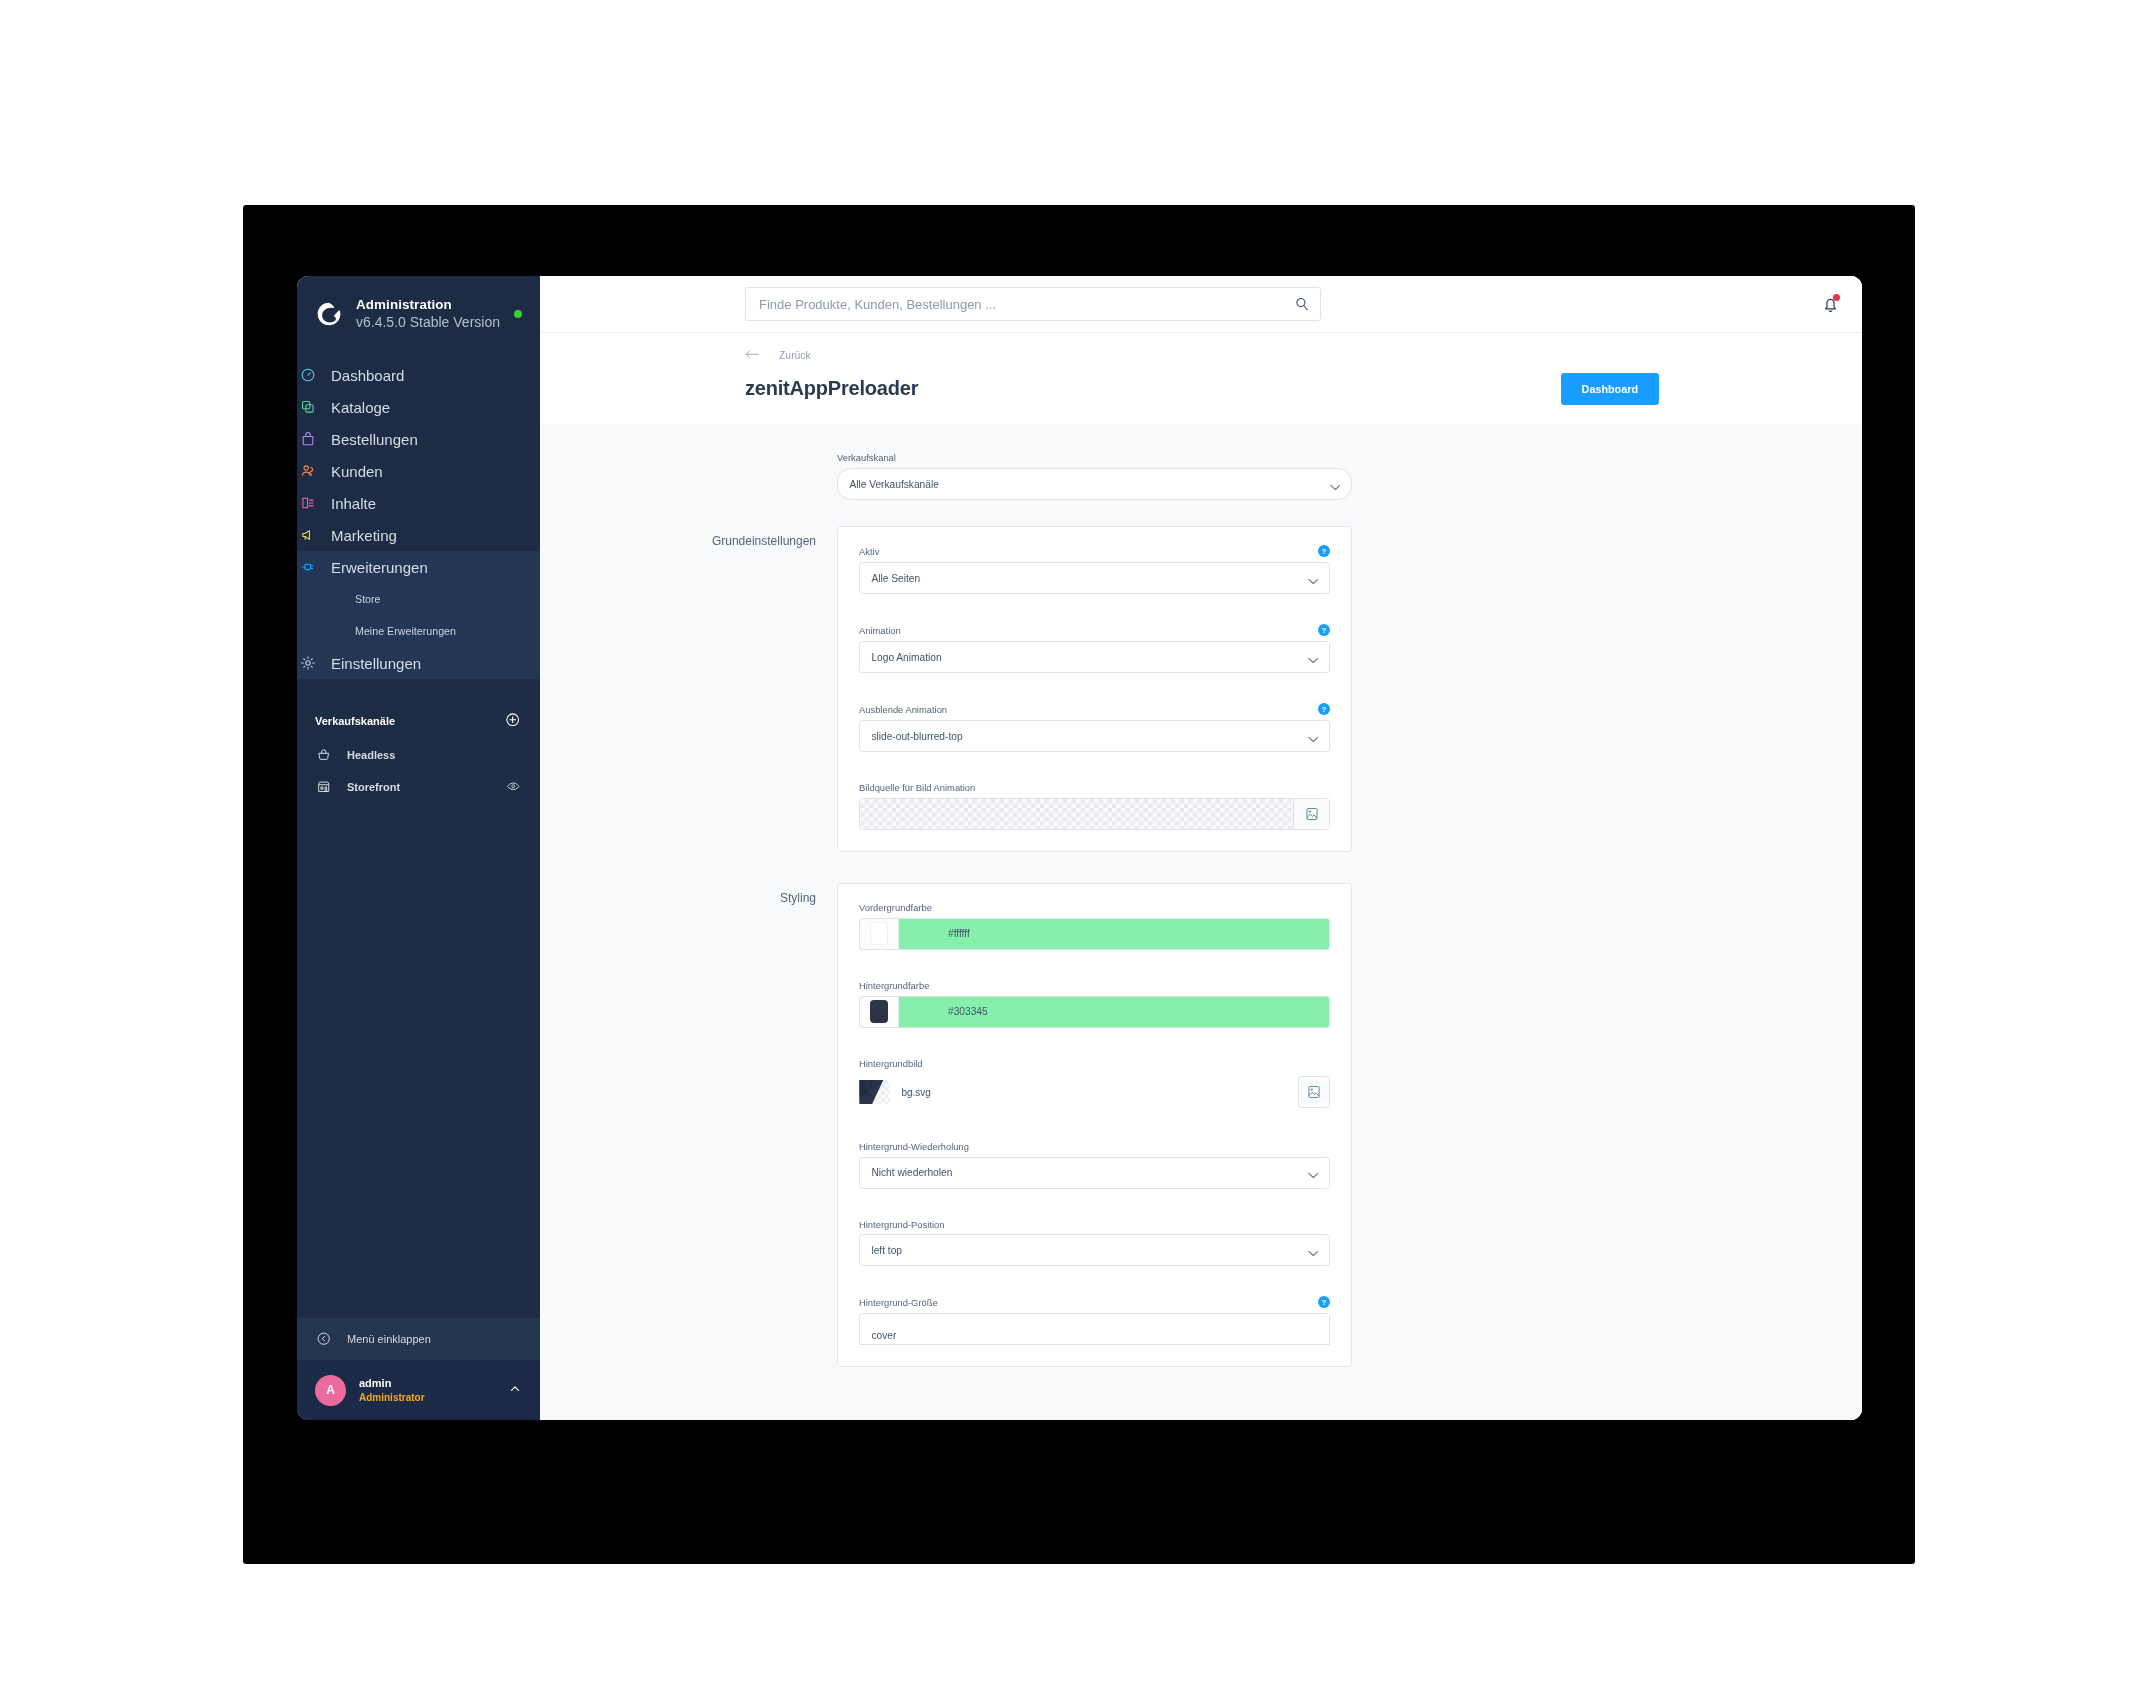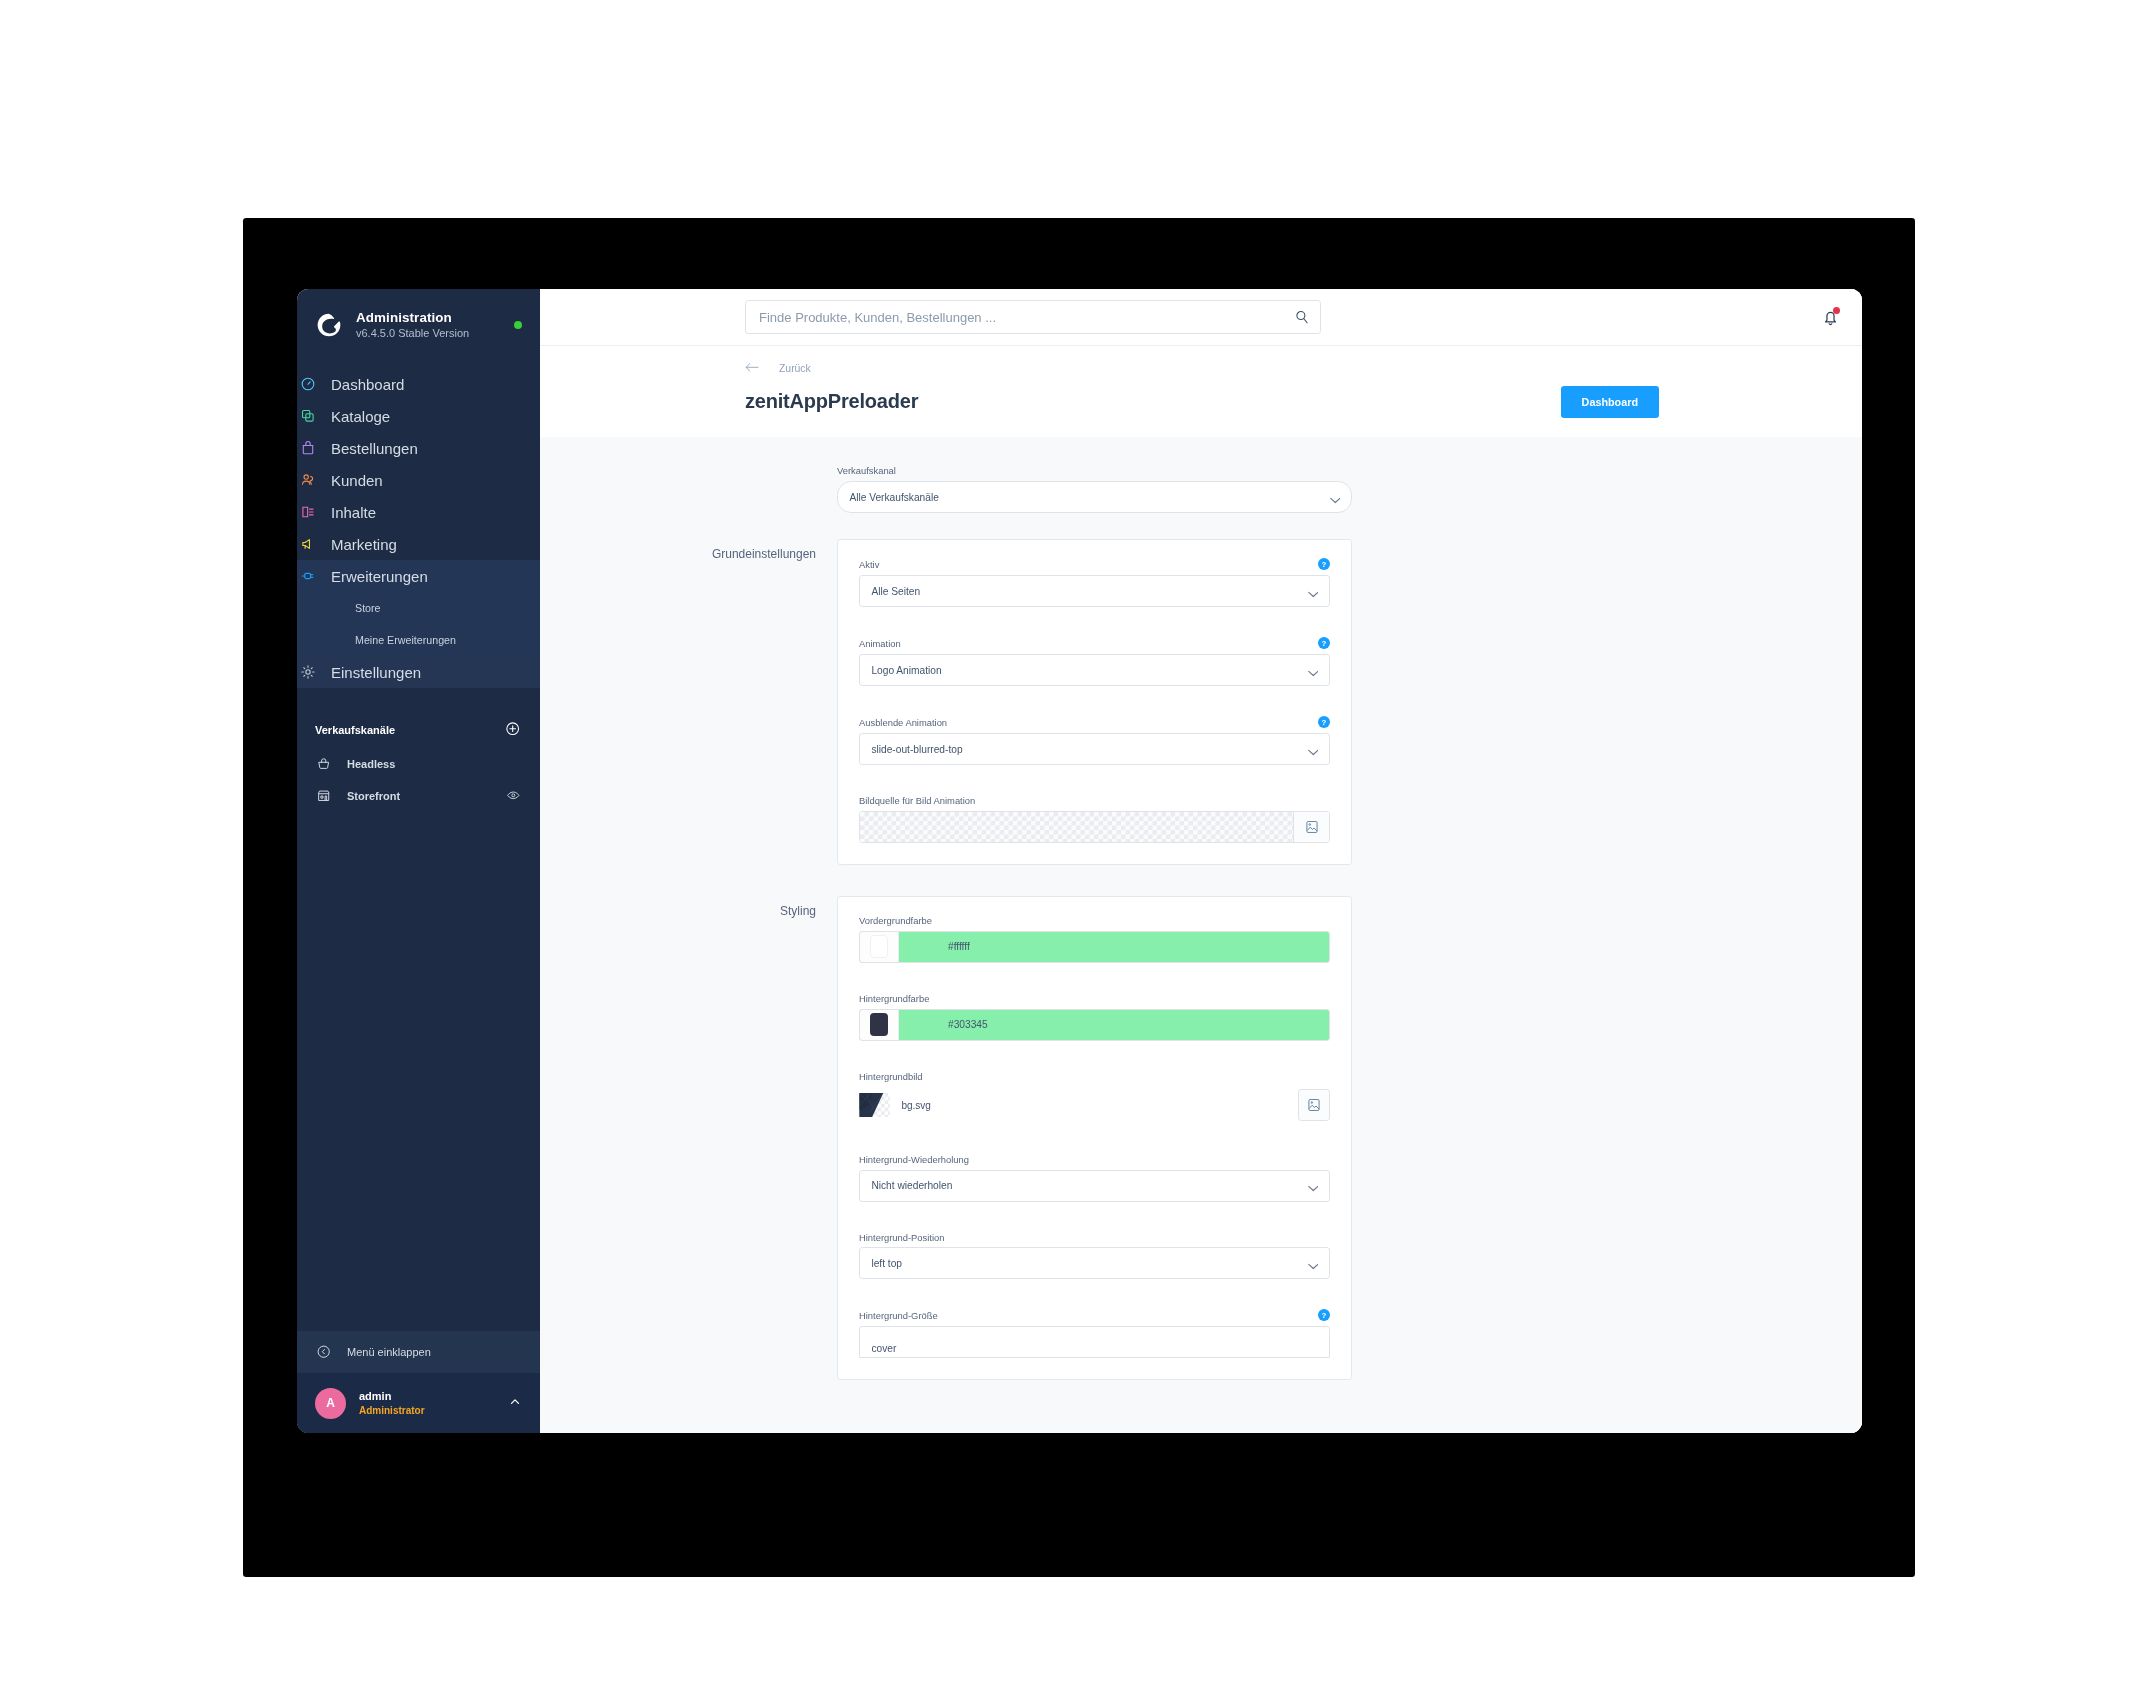--- a/index.html
+++ b/index.html
@@ -6,21 +6,21 @@
   html, body {
     width: 2151px; height: 1704px;
     background: #ffffff;
     font-family: "Liberation Sans", sans-serif;
     overflow: hidden;
   }
 
   
   #frame {
     position: absolute;
-    left: 243px; top: 218px;
+    left: 243px; top: 205px;
     width: 1672px; height: 1359px;
     background: #000000;
     border-radius: 3.2px;
   }
 
   
   #app {
     position: absolute;
     left: 54px; top: 71px;
     width: 1565px; height: 1144px;
@@ -37,21 +37,21 @@
     background: #1d2b44;
     color: #d8dfe5;
     position: relative;
     display: flex;
     flex-direction: column;
   }
   .sb-head { display:flex; align-items:center; padding: 21px 18px 8px 18px; }
   .sb-logo { width: 28px; height: 28px; flex:0 0 28px; margin-right: 13px; }
   .sb-head-txt { flex:1; }
   .sb-title { font-size: 13.4px; font-weight: 700; color:#ffffff; letter-spacing:0.1px; line-height:1.15; }
-  .sb-ver { font-size: 11px; color:#b3bfcd; margin-top:1.6px; }
+  .sb-ver { font-size: 14px; color:#b3bfcd; margin-top:1.6px; }
   .sb-dot { width:8px;height:8px;border-radius:50%;background:#37d039; margin-left:4.9px; }
 
   .sb-nav { margin-top: 21px; }
   .sb-item {
     display:flex; align-items:center;
     height: 32px; padding-left: 2px;
     font-size: 15px; color:#d5dce4;
     cursor: pointer;
   }
   .sb-item .ic { width:18px; height:18px; flex:0 0 18px; margin-right:14px; display:flex; align-items:center; justify-content:center; }

